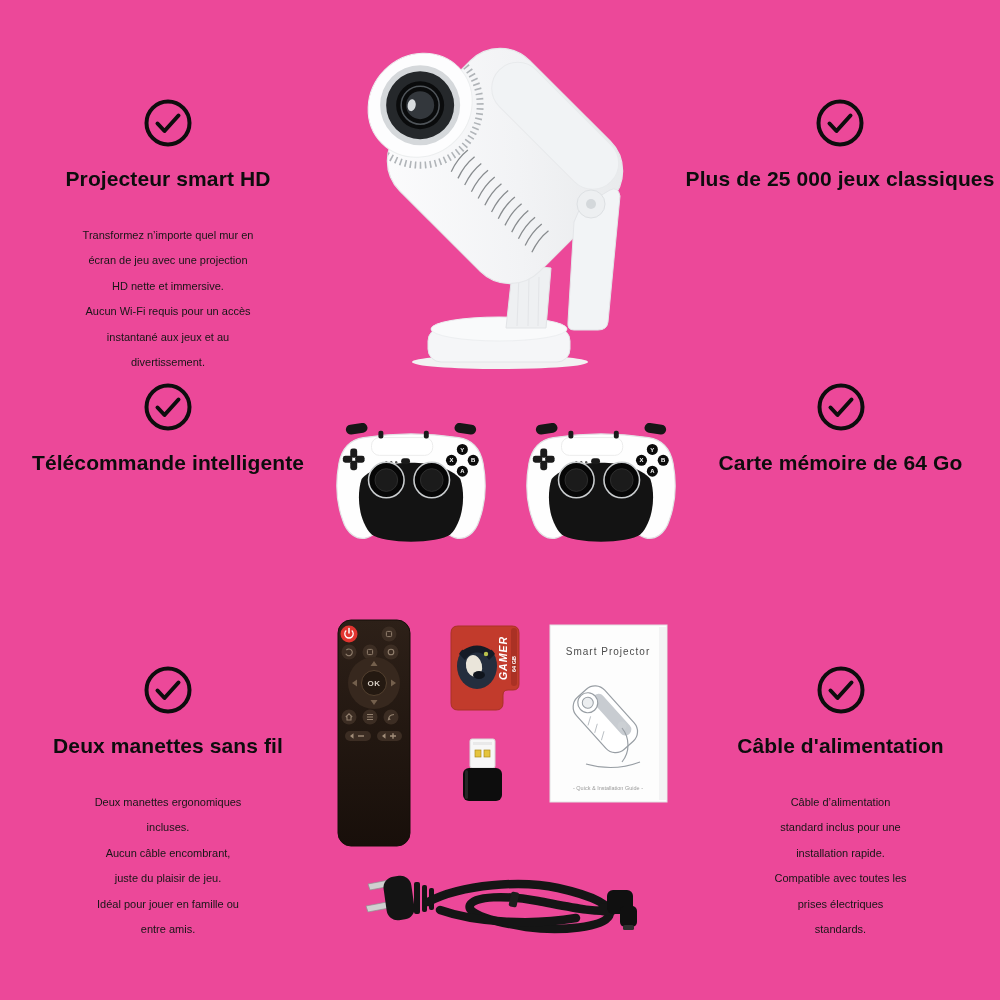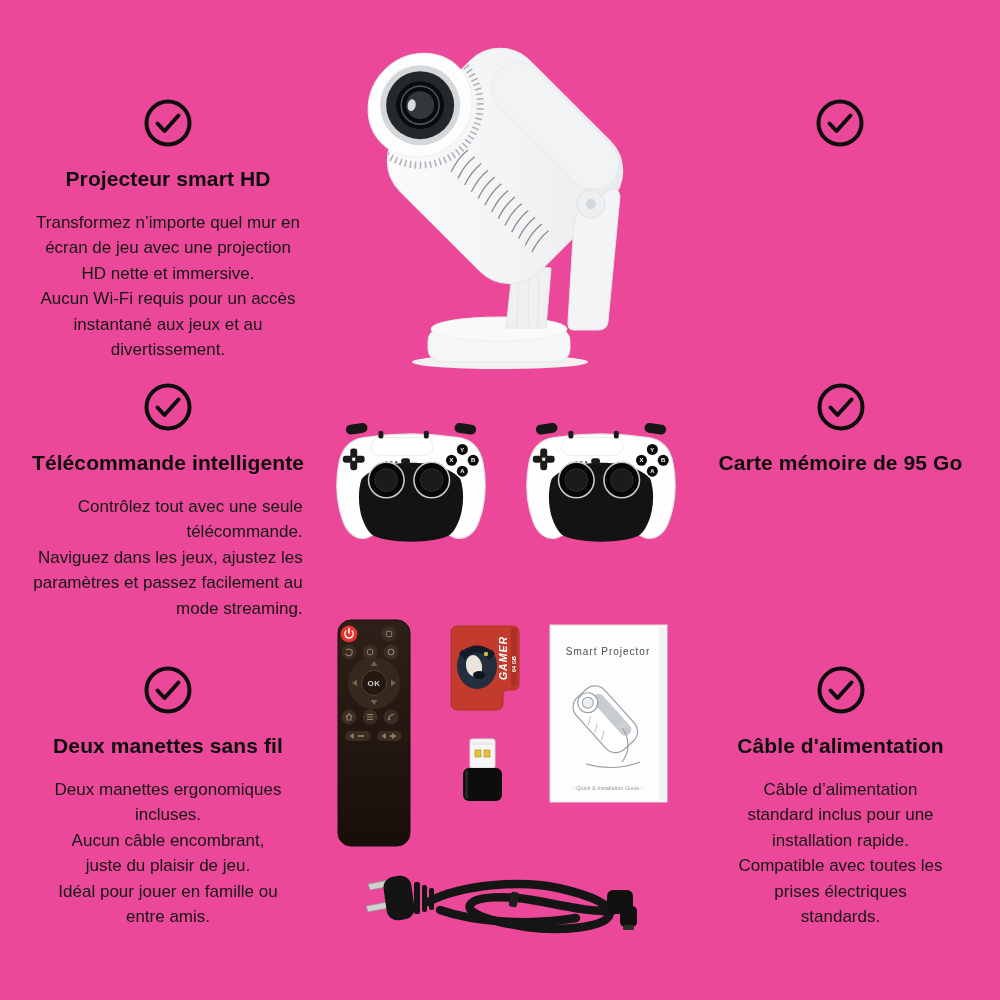--- a/index.html
+++ b/index.html
@@ -4,21 +4,21 @@
 <style>
   html,body{margin:0;padding:0;background:#ffffff;}
   .canvas{position:relative;width:1000px;height:1000px;background:#ec4899;overflow:hidden;
           font-family:"Liberation Sans", sans-serif;color:#141414;}
   .feature{position:absolute;display:flex;flex-direction:column;align-items:center;text-align:center;}
   .feature .check{width:50px;height:50px;margin-bottom:19px;}
   .feature .check svg{width:50px;height:50px;display:block;}
   .ck-c{fill:none;stroke:#0d0d0d;stroke-width:4px;}
   .ck-p{fill:none;stroke:#0d0d0d;stroke-width:4px;stroke-linecap:round;stroke-linejoin:round;}
   .feature h2{font-size:21px;font-weight:bold;margin:0 0 17px 0;white-space:nowrap;color:#0d0d0d;letter-spacing:0.1px;}
-  .feature p{font-size:17px;line-height:25.4px;margin:2px;white-space:pre-line;color:#161616;}
+  .feature p{font-size:11px;line-height:25.4px;margin:15px;white-space:pre-line;color:#161616;}
   .f0{left:18px;top:98px;width:300px;}
   .f1{left:680px;top:98px;width:320px;}
   .f2{left:13px;top:382px;width:310px;text-align:right;}
   .f3{left:688px;top:382px;width:305px;}
   .f4{left:18px;top:665px;width:300px;}
   .f5{left:688px;top:665px;width:305px;}
   .product{position:absolute;text-decoration:underline;}
   .product svg{display:block;width:100%;height:100%;}
   .projector{left:340px;top:26px;width:324px;height:344px;}
   .controller-1{left:332px;top:423px;width:158px;height:122px;}
@@ -56,45 +56,41 @@
 divertissement.</p>
   </section>
 
   <section class="feature f1">
     <span class="check">
       <svg viewBox="0 0 50 50">
           <circle class="ck-c" cx="25" cy="25" r="21.5"></circle>
           <path class="ck-p" d="M14.5 25.5 L21.5 33 L35.5 17.5"></path>
         </svg>
     </span>
+    <h2>Plus de 25 000 jeux classiques</h2>
   </section>
 
   <section class="feature f2">
     <span class="check">
       <svg viewBox="0 0 50 50">
           <circle class="ck-c" cx="25" cy="25" r="21.5"></circle>
           <path class="ck-p" d="M14.5 25.5 L21.5 33 L35.5 17.5"></path>
         </svg>
     </span>
     <h2>Télécommande intelligente</h2>
-    <p>Contrôlez tout avec une seule
-télécommande.
-Naviguez dans les jeux, ajustez les
-paramètres et passez facilement au
-mode streaming.</p>
   </section>
 
   <section class="feature f3">
     <span class="check">
       <svg viewBox="0 0 50 50">
           <circle class="ck-c" cx="25" cy="25" r="21.5"></circle>
           <path class="ck-p" d="M14.5 25.5 L21.5 33 L35.5 17.5"></path>
         </svg>
     </span>
-    <h2>Carte mémoire de 95 Go</h2>
+    <h2>Carte mémoire de 64 Go</h2>
   </section>
 
   <section class="feature f4">
     <span class="check">
       <svg viewBox="0 0 50 50">
           <circle class="ck-c" cx="25" cy="25" r="21.5"></circle>
           <path class="ck-p" d="M14.5 25.5 L21.5 33 L35.5 17.5"></path>
         </svg>
     </span>
     <h2>Deux manettes sans fil</h2>

